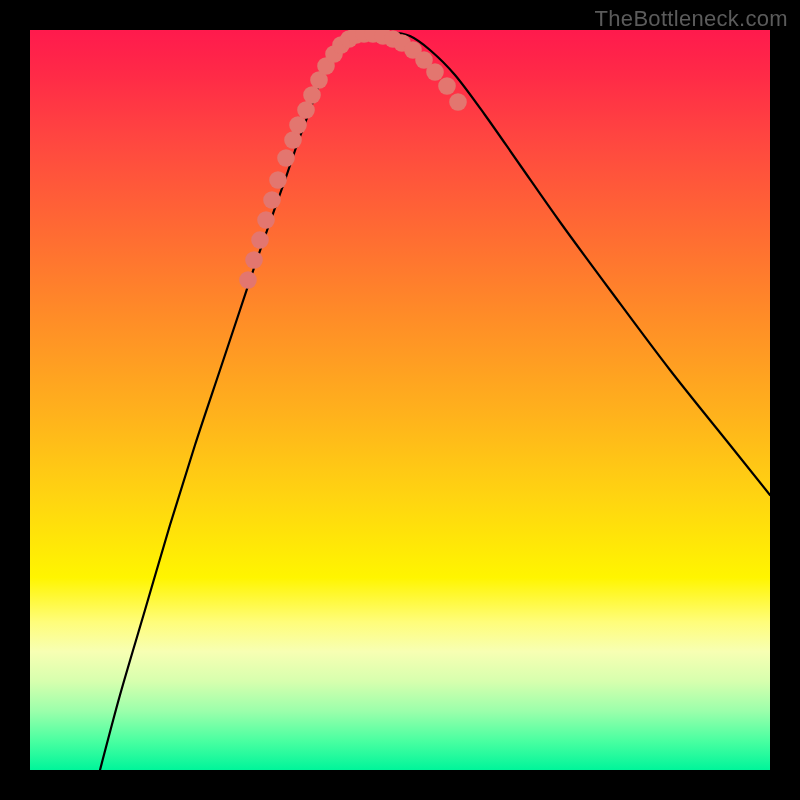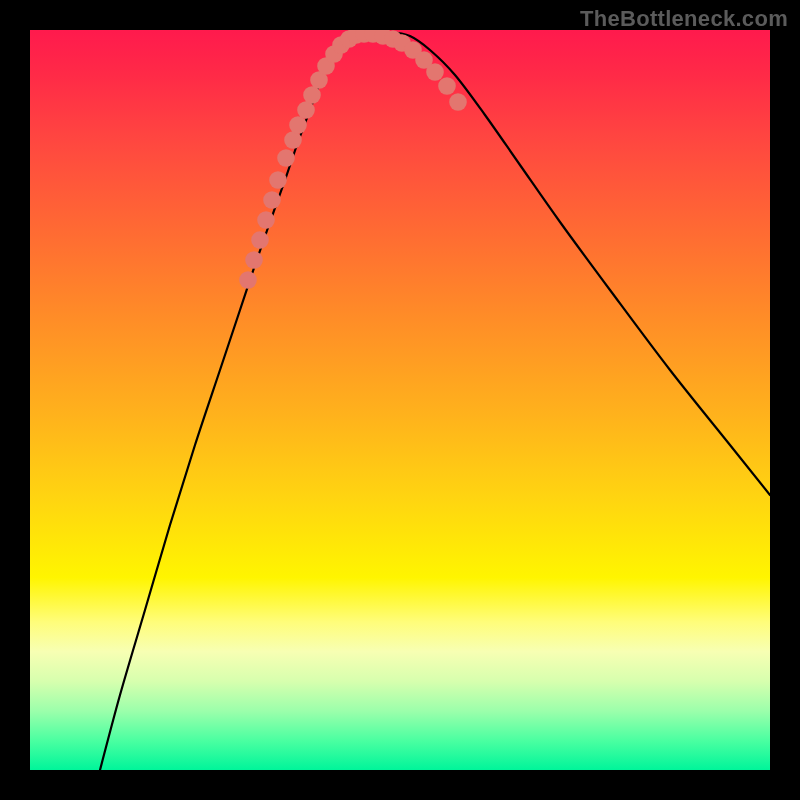--- a/index.html
+++ b/index.html
@@ -4,21 +4,21 @@
 <style>
   * { margin: 0; padding: 0; box-sizing: border-box; }
   html, body { width: 800px; height: 800px; overflow: hidden; }
   body { background: #000; font-family: Arial, Helvetica, sans-serif; position: relative; }
 
   .attribution {
     position: absolute;
     top: 6px;
     right: 12px;
     font-size: 22px;
-    font-weight: 700;
+    font-weight: 400;
     color: #5b5b5b;
     letter-spacing: 0.3px;
     z-index: 5;
   }
 
   .plot {
     position: absolute;
     left: 30px;
     top: 30px;
     width: 740px;

